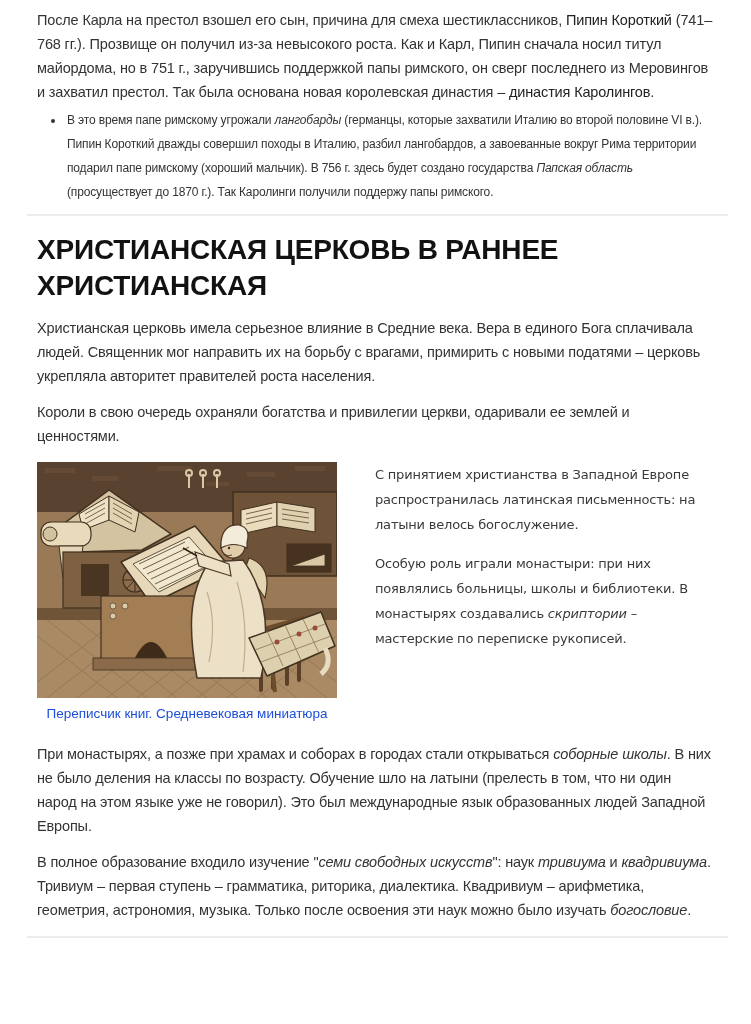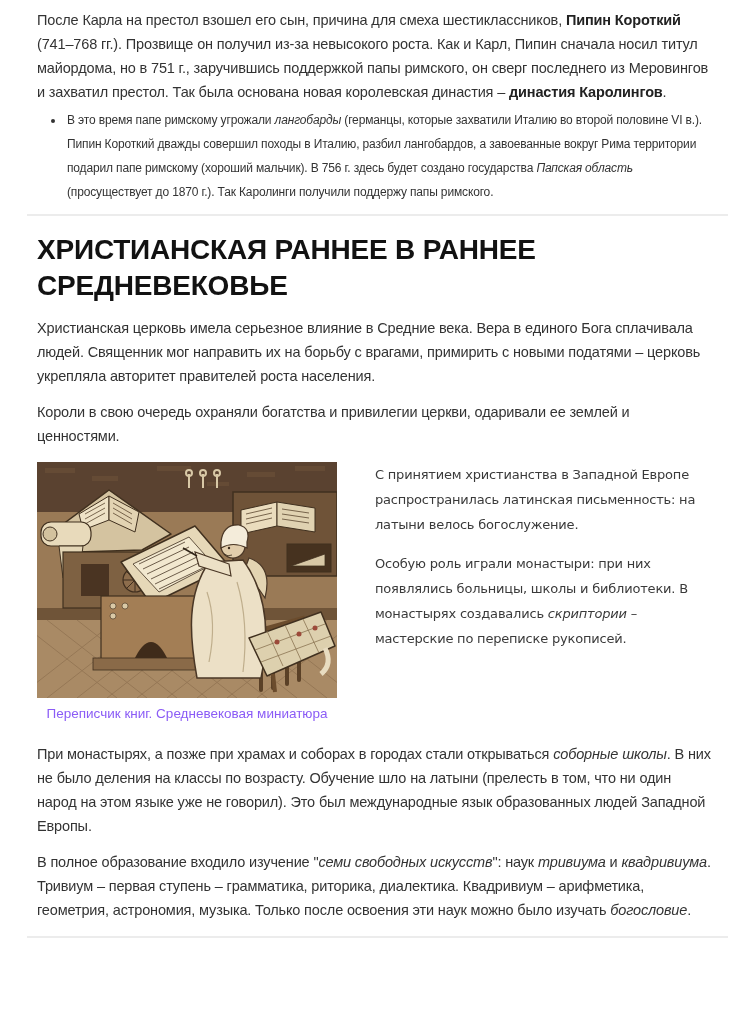--- a/index.html
+++ b/index.html
@@ -52,53 +52,53 @@
 
   .figure-row { display: flex; align-items: flex-start; margin-top: 14px; }
   .figure-col { flex: 0 0 300px; width: 300px; margin: 0; }
   .image-wrap { width: 300px; height: 236px; overflow: hidden; }
   .image-wrap svg { display: block; width: 300px; height: 236px; }
   figcaption.caption {
     margin-top: 7px;
     text-align: center;
     font-size: 13.5px;
     line-height: 17px;
-    color: #8b5cf6;
+    color: #1d4ed8;
     letter-spacing: 0;
   }
   .side-col { flex: 1 1 auto; margin-left: 38px; }
   .side-para {
     font-family: "DejaVu Sans", sans-serif;
     font-size: 13px;
     line-height: 25px;
     letter-spacing: -0.2px;
     color: #3a3a3a;
     margin: 0;
   }
   .side-para + .side-para { margin-top: 14px; }
 
   .after-figure { margin-top: 20px; }
 
-  .b { font-weight: 700; color: #222222; }
+  .b { font-weight: 400; color: #222222; }
   .i { font-style: italic; }
 </style>
 </head>
 <body>
 
 <main class="page">
 
   <p class="para first"><span>После Карла на престол взошел его сын, причина для смеха шестиклассников, </span><span class="b">Пипин Короткий</span><span> (741–768 гг.). Прозвище он получил из-за невысокого роста. Как и Карл, Пипин сначала носил титул майордома, но в 751 г., заручившись поддержкой папы римского, он сверг последнего из Меровингов и захватил престол. Так была основана новая королевская династия – </span><span class="b">династия Каролингов</span><span>.</span></p>
 
   <ul class="bullets">
     <li><span>В это время папе римскому угрожали </span><span class="i">лангобарды</span><span> (германцы, которые захватили Италию во второй половине VI в.). Пипин Короткий дважды совершил походы в Италию, разбил лангобардов, а завоеванные вокруг Рима территории подарил папе римскому (хороший мальчик). В 756 г. здесь будет создано государства </span><span class="i">Папская область</span><span> (просуществует до 1870 г.). Так Каролинги получили поддержу папы римского.</span></li>
   </ul>
 
   <hr class="divider">
 
-  <h1 class="heading">ХРИСТИАНСКАЯ РАННЕЕ В РАННЕЕ СРЕДНЕВЕКОВЬЕ</h1>
+  <h1 class="heading">ХРИСТИАНСКАЯ ЦЕРКОВЬ В РАННЕЕ ХРИСТИАНСКАЯ</h1>
 
   <p class="para">Христианская церковь имела серьезное влияние в Средние века. Вера в единого Бога сплачивала людей. Священник мог направить их на борьбу с врагами, примирить с новыми податями – церковь укрепляла авторитет правителей роста населения.</p>
 
   <p class="para">Короли в свою очередь охраняли богатства и привилегии церкви, одаривали ее землей и ценностями.</p>
 
   <div class="figure-row">
     <figure class="figure-col">
       <div class="image-wrap">
 
         <svg viewBox="0 0 300 236" aria-hidden="true">

